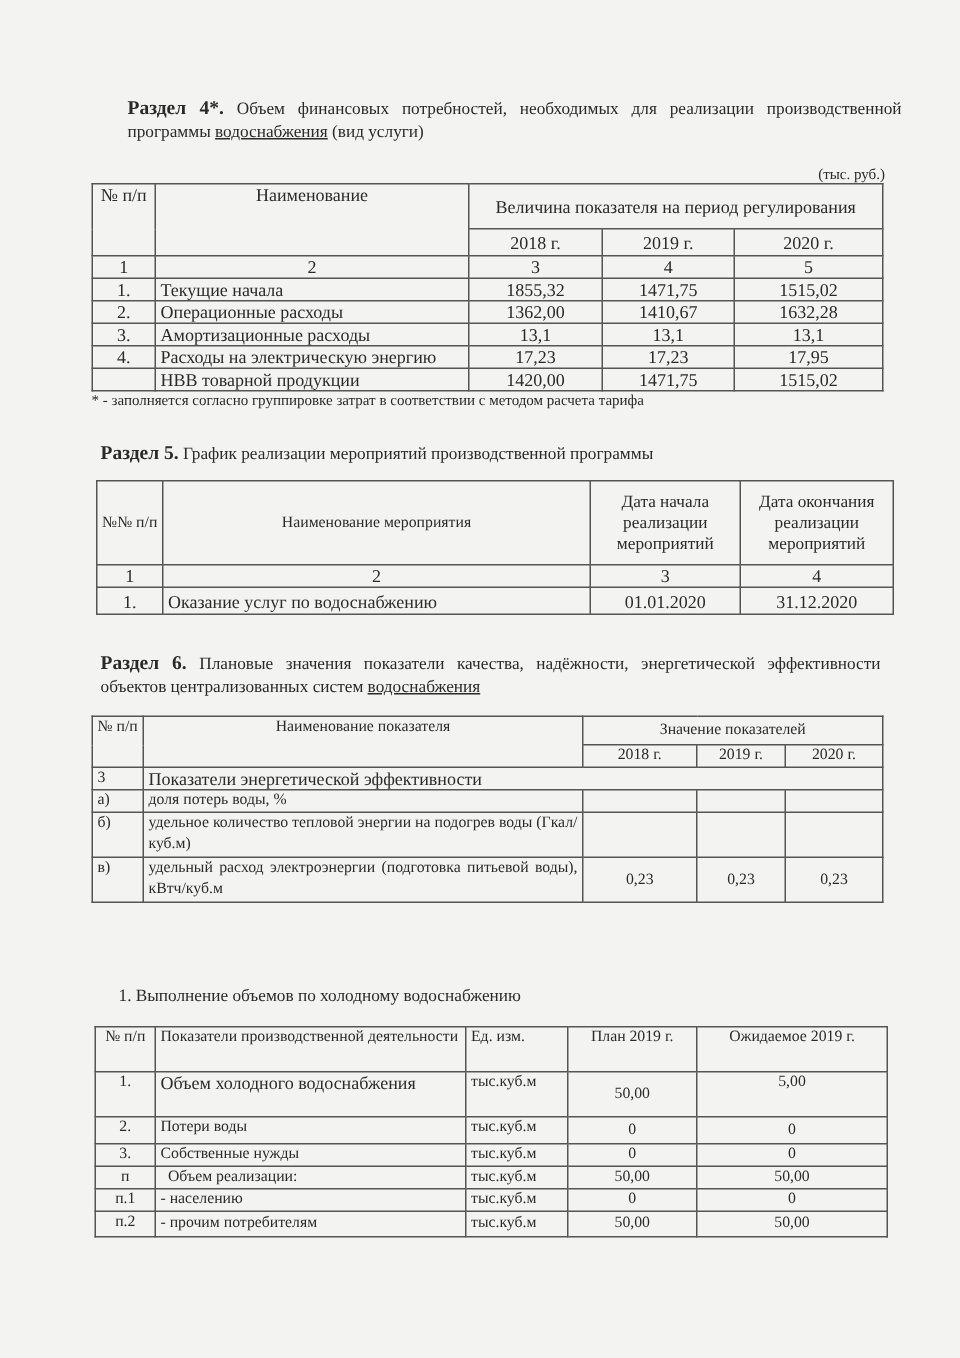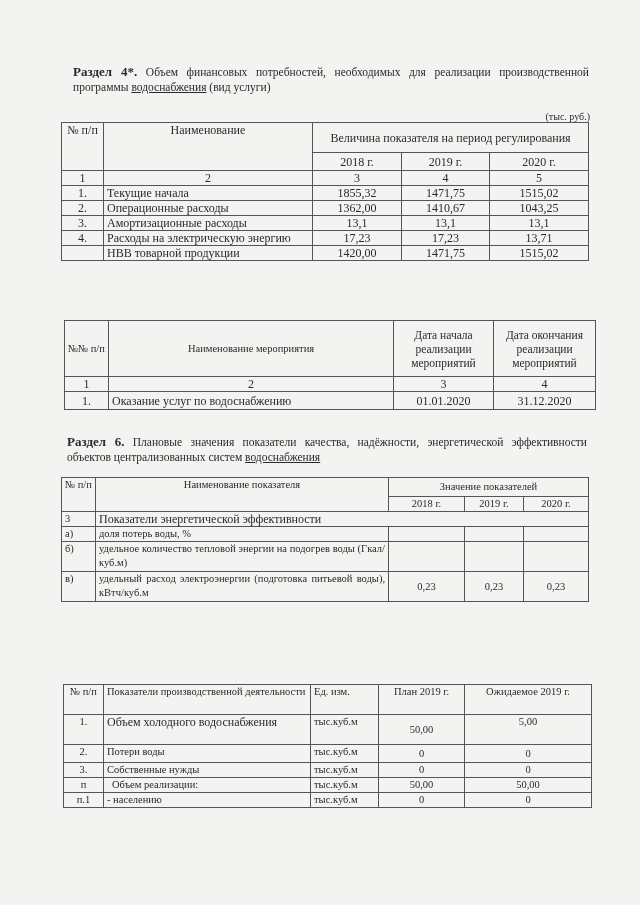--- a/index.html
+++ b/index.html
@@ -17,21 +17,21 @@
   .c { text-align: center; }
   .m { vertical-align: middle; }
   .sm td { font-size: 10.5px; }
   .note { font-size: 10px; }
 </style>
 </head>
 <body>
 
 <div class="page">
 
-  <div class="abs para" style="left:73px;top:64px;width:516px;">
+  <div class="abs para" style="left:85px;top:64px;width:516px;">
     <b>Раздел 4*.</b>
     <span>Объем финансовых потребностей, необходимых для реализации производственной программы</span>
     <u>водоснабжения</u>
     <span>(вид услуги)</span>
   </div>
   <div class="abs note" style="left:530px;top:111px;width:60px;text-align:right;">(тыс. руб.)</div>
 
   <table style="left:61px;top:122px;width:527px;">
     <colgroup>
         <col style="width:42px">
@@ -63,46 +63,51 @@
       <td>Текущие начала</td>
       <td class="c">1855,32</td>
       <td class="c">1471,75</td>
       <td class="c">1515,02</td>
     </tr>
     <tr style="height:14px">
       <td class="c">2.</td>
       <td>Операционные расходы</td>
       <td class="c">1362,00</td>
       <td class="c">1410,67</td>
-      <td class="c">1043,25</td>
+      <td class="c">1632,28</td>
     </tr>
     <tr style="height:14px">
       <td class="c">3.</td>
       <td>Амортизационные расходы</td>
       <td class="c">13,1</td>
       <td class="c">13,1</td>
       <td class="c">13,1</td>
     </tr>
     <tr style="height:14px">
       <td class="c">4.</td>
       <td>Расходы на электрическую энергию</td>
       <td class="c">17,23</td>
       <td class="c">17,23</td>
-      <td class="c">13,71</td>
+      <td class="c">17,95</td>
     </tr>
     <tr style="height:14px">
       <td class="c"></td>
       <td>НВВ товарной продукции</td>
       <td class="c">1420,00</td>
       <td class="c">1471,75</td>
       <td class="c">1515,02</td>
     </tr>
   </tbody>
     </table>
-
+  <div class="abs note" style="left:61px;top:262px;width:530px;">* - заполняется согласно группировке затрат в соответствии с методом расчета тарифа</div>
+
+  <div class="abs para" style="left:67px;top:294px;width:520px;">
+    <b>Раздел 5.</b>
+    <span>График реализации мероприятий производственной программы</span>
+  </div>
 
   <table class="sm" style="left:64px;top:320px;width:531px;">
     <colgroup>
         <col style="width:44px">
         <col style="width:285px">
         <col style="width:100px">
         <col style="width:102px">
       </colgroup>
     <tbody>
         <tr style="height:56px">
@@ -172,20 +177,21 @@
     <tr style="height:30px">
       <td>в)</td>
       <td style="text-align:justify">удельный расход электроэнергии (подготовка питьевой воды), кВтч/куб.м</td>
       <td class="c m">0,23</td>
       <td class="c m">0,23</td>
       <td class="c m">0,23</td>
     </tr>
   </tbody>
     </table>
 
+  <div class="abs para" style="left:79px;top:657px;width:500px;">1.   Выполнение объемов по  холодному водоснабжению</div>
 
   <table class="sm" style="left:63px;top:684px;width:528px;">
     <colgroup>
         <col style="width:40px">
         <col style="width:207px">
         <col style="width:68px">
         <col style="width:86px">
         <col style="width:127px">
       </colgroup>
     <tbody>
@@ -224,16 +230,23 @@
       <td class="c">50,00</td>
       <td class="c">50,00</td>
     </tr>
     <tr style="height:14px">
       <td class="c">п.1</td>
       <td>- населению</td>
       <td>тыс.куб.м</td>
       <td class="c">0</td>
       <td class="c">0</td>
     </tr>
+    <tr style="height:17px">
+      <td class="c">п.2</td>
+      <td class="m">- прочим потребителям</td>
+      <td class="m">тыс.куб.м</td>
+      <td class="c m">50,00</td>
+      <td class="c m">50,00</td>
+    </tr>
   </tbody>
     </table>
 
 </div>
 
 </body></html>

